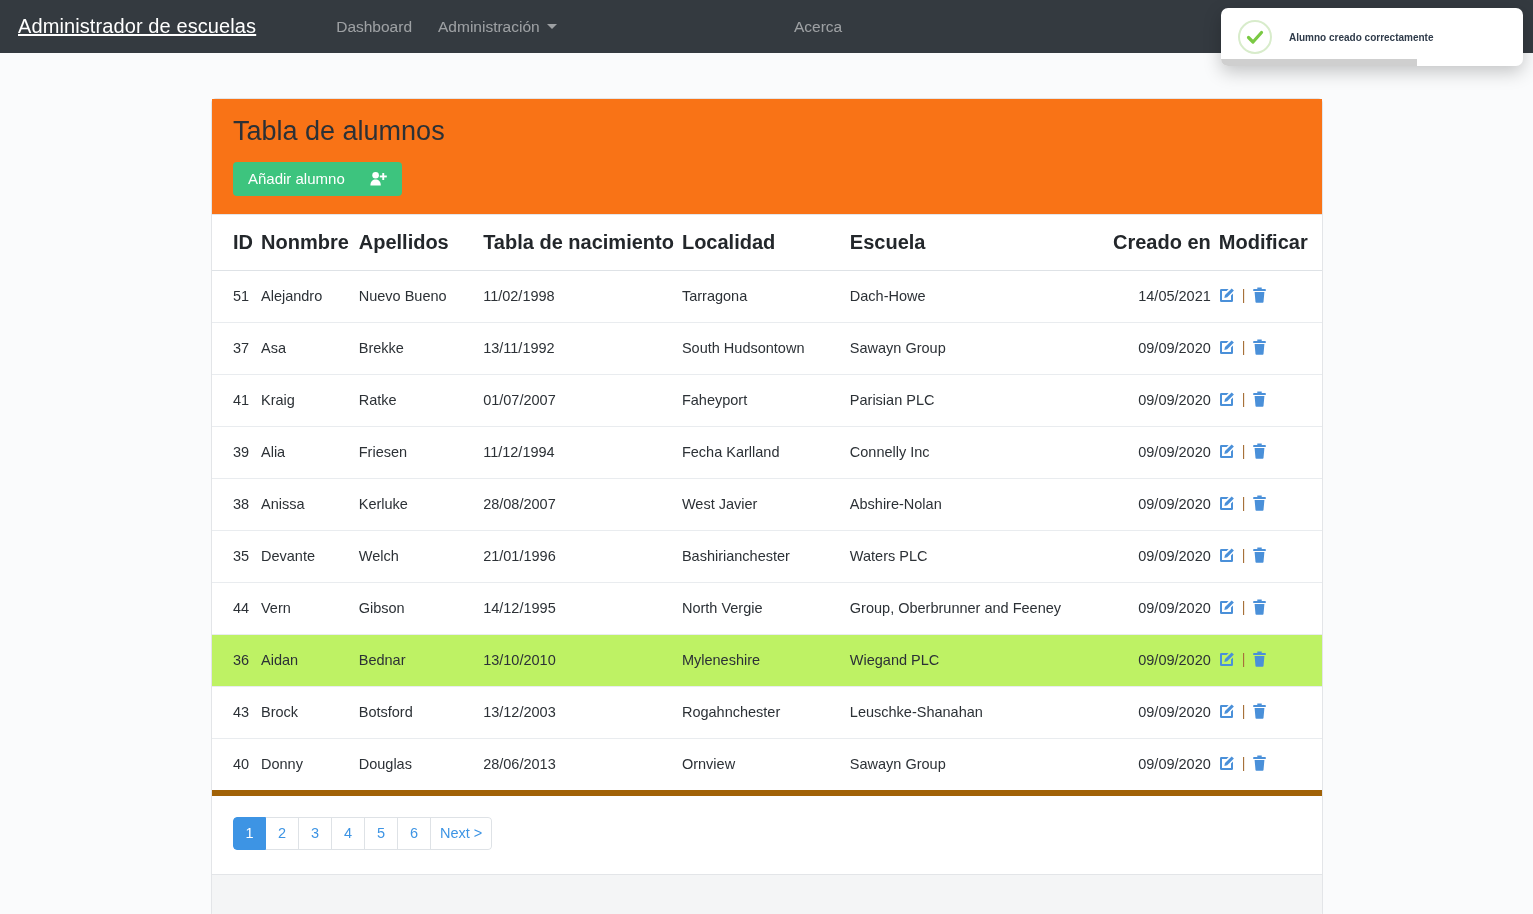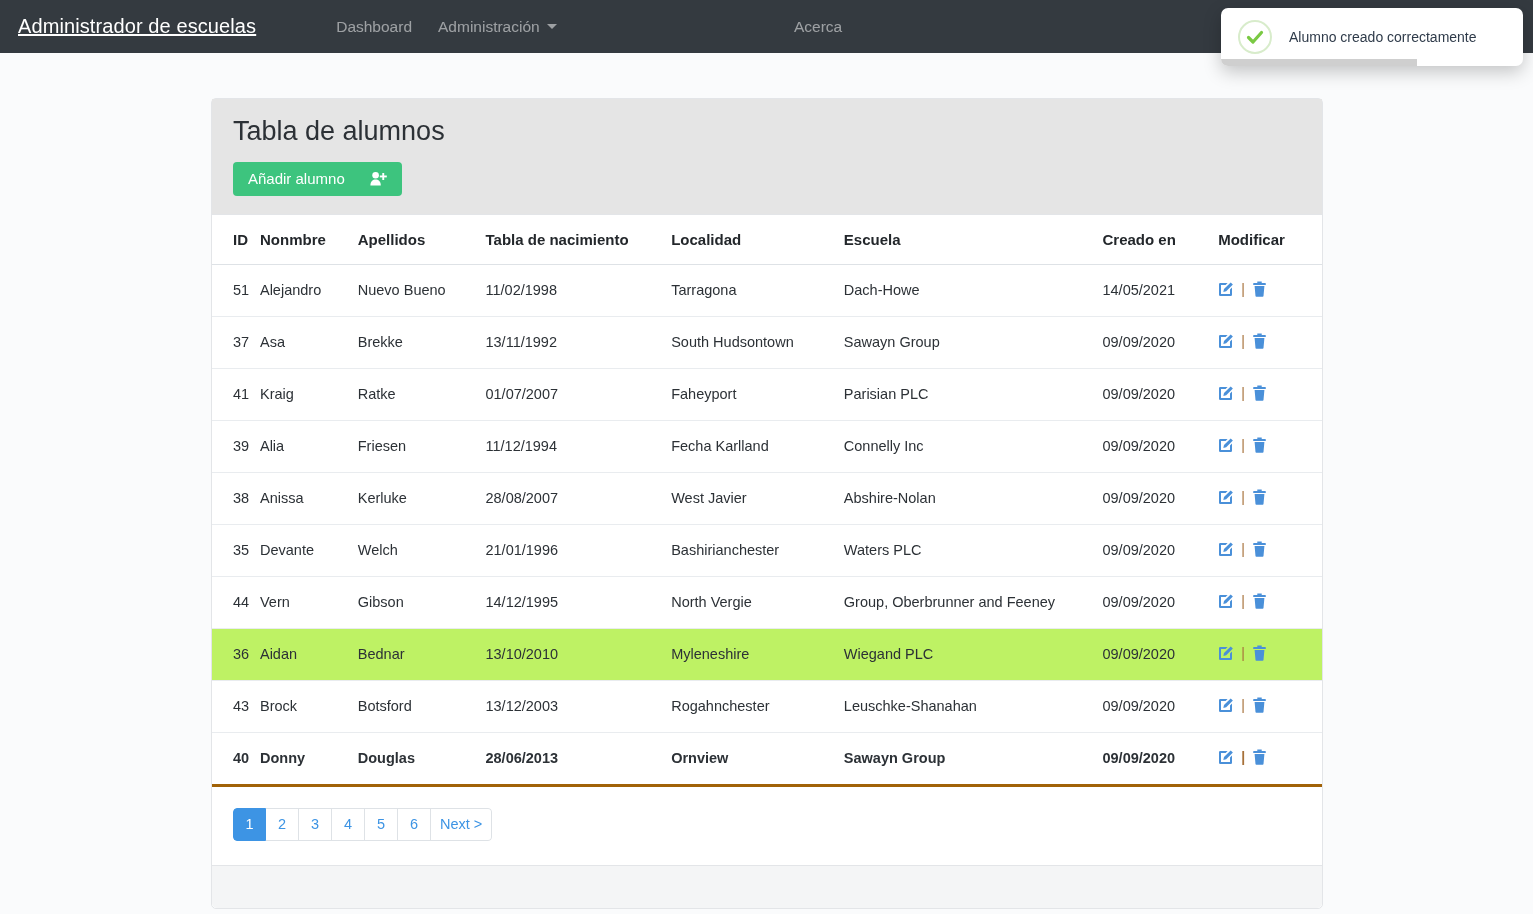--- a/index.html
+++ b/index.html
@@ -77,22 +77,22 @@
   .toast-icon {
     width: 34px; height: 34px;
     border-radius: 50%;
     border: 2px solid #d8eccb;
     display: flex; align-items: center; justify-content: center;
     flex: none;
   }
   .toast-icon svg { display: block; }
   .toast-msg {
     margin-left: 17px;
-    font-size: 14px;
-    font-weight: normal;
+    font-size: 10px;
+    font-weight: bold;
     color: #2f3b4a;
     white-space: nowrap;
   }
   .toast-progress {
     position: absolute;
     left: 0; bottom: 0;
     height: 7px;
     width: 65%;
     background: #cfcfcf;
   }
@@ -102,21 +102,21 @@
   .card {
     position: absolute;
     left: 211px;
     top: 45px;
     width: 1112px;
     background: #ffffff;
     border: 1px solid #e3e5e8;
     border-radius: 5px;
   }
   .card-header {
-    background: #e5e5e5;
+    background: #f97316;
     border-bottom: 1px solid #e3e5e8;
     padding: 16px 21px 18px 21px;
   }
   .card-title {
     font-size: 27px;
     font-weight: 400;
     color: #2c3136;
     line-height: 1.25;
   }
   .btn-add {
@@ -133,44 +133,44 @@
     padding: 9px 15px 10px 15px;
     cursor: pointer;
     line-height: 1;
   }
   .btn-add svg { display: block; }
 
   
   table { width: 100%; border-collapse: collapse; }
   thead th {
     text-align: left;
-    font-size: 15px;
+    font-size: 20px;
     font-weight: bold;
     color: #23272b;
     padding: 16px 8px 16px 0;
     border-bottom: 1.6px solid #dee2e6;
     white-space: nowrap;
   }
   tbody td {
     font-size: 14.5px;
     color: #2c3136;
     padding: 16px 8px 16px 0;
     border-bottom: 1px solid #e9ecef;
     white-space: nowrap;
   }
   tbody tr.hovered td { background: #bef264; }
-  tbody tr:last-child td { border-bottom: 3px solid #a16207; font-weight: bold; }
+  tbody tr:last-child td { border-bottom: 6px solid #a16207; }
 
   .c-id   { width: 48px;  padding-left: 21px !important; }
   .c-name { width: 98px; }
   .c-sur  { width: 128px; }
   .c-dob  { width: 186px; }
   .c-loc  { width: 173px; }
   .c-sch  { width: 259px; margin-left: 36px; }
-  .c-date { width: 116px; }
+  .c-date { width: 116px; text-align: right; }
   .c-mod  { width: 104px; }
 
   .actions { display: inline-flex; align-items: center; gap: 7px; color: #4a90d9; }
   .actions svg { display: block; cursor: pointer; }
   .sep { color: #a7713a; font-size: 14px; line-height: 1; }
 
   
   .pagination-wrap { padding: 21px 21px 24px 21px; }
   .pagination { display: inline-flex; border-radius: 4px; overflow: hidden; }
   .page-item {

